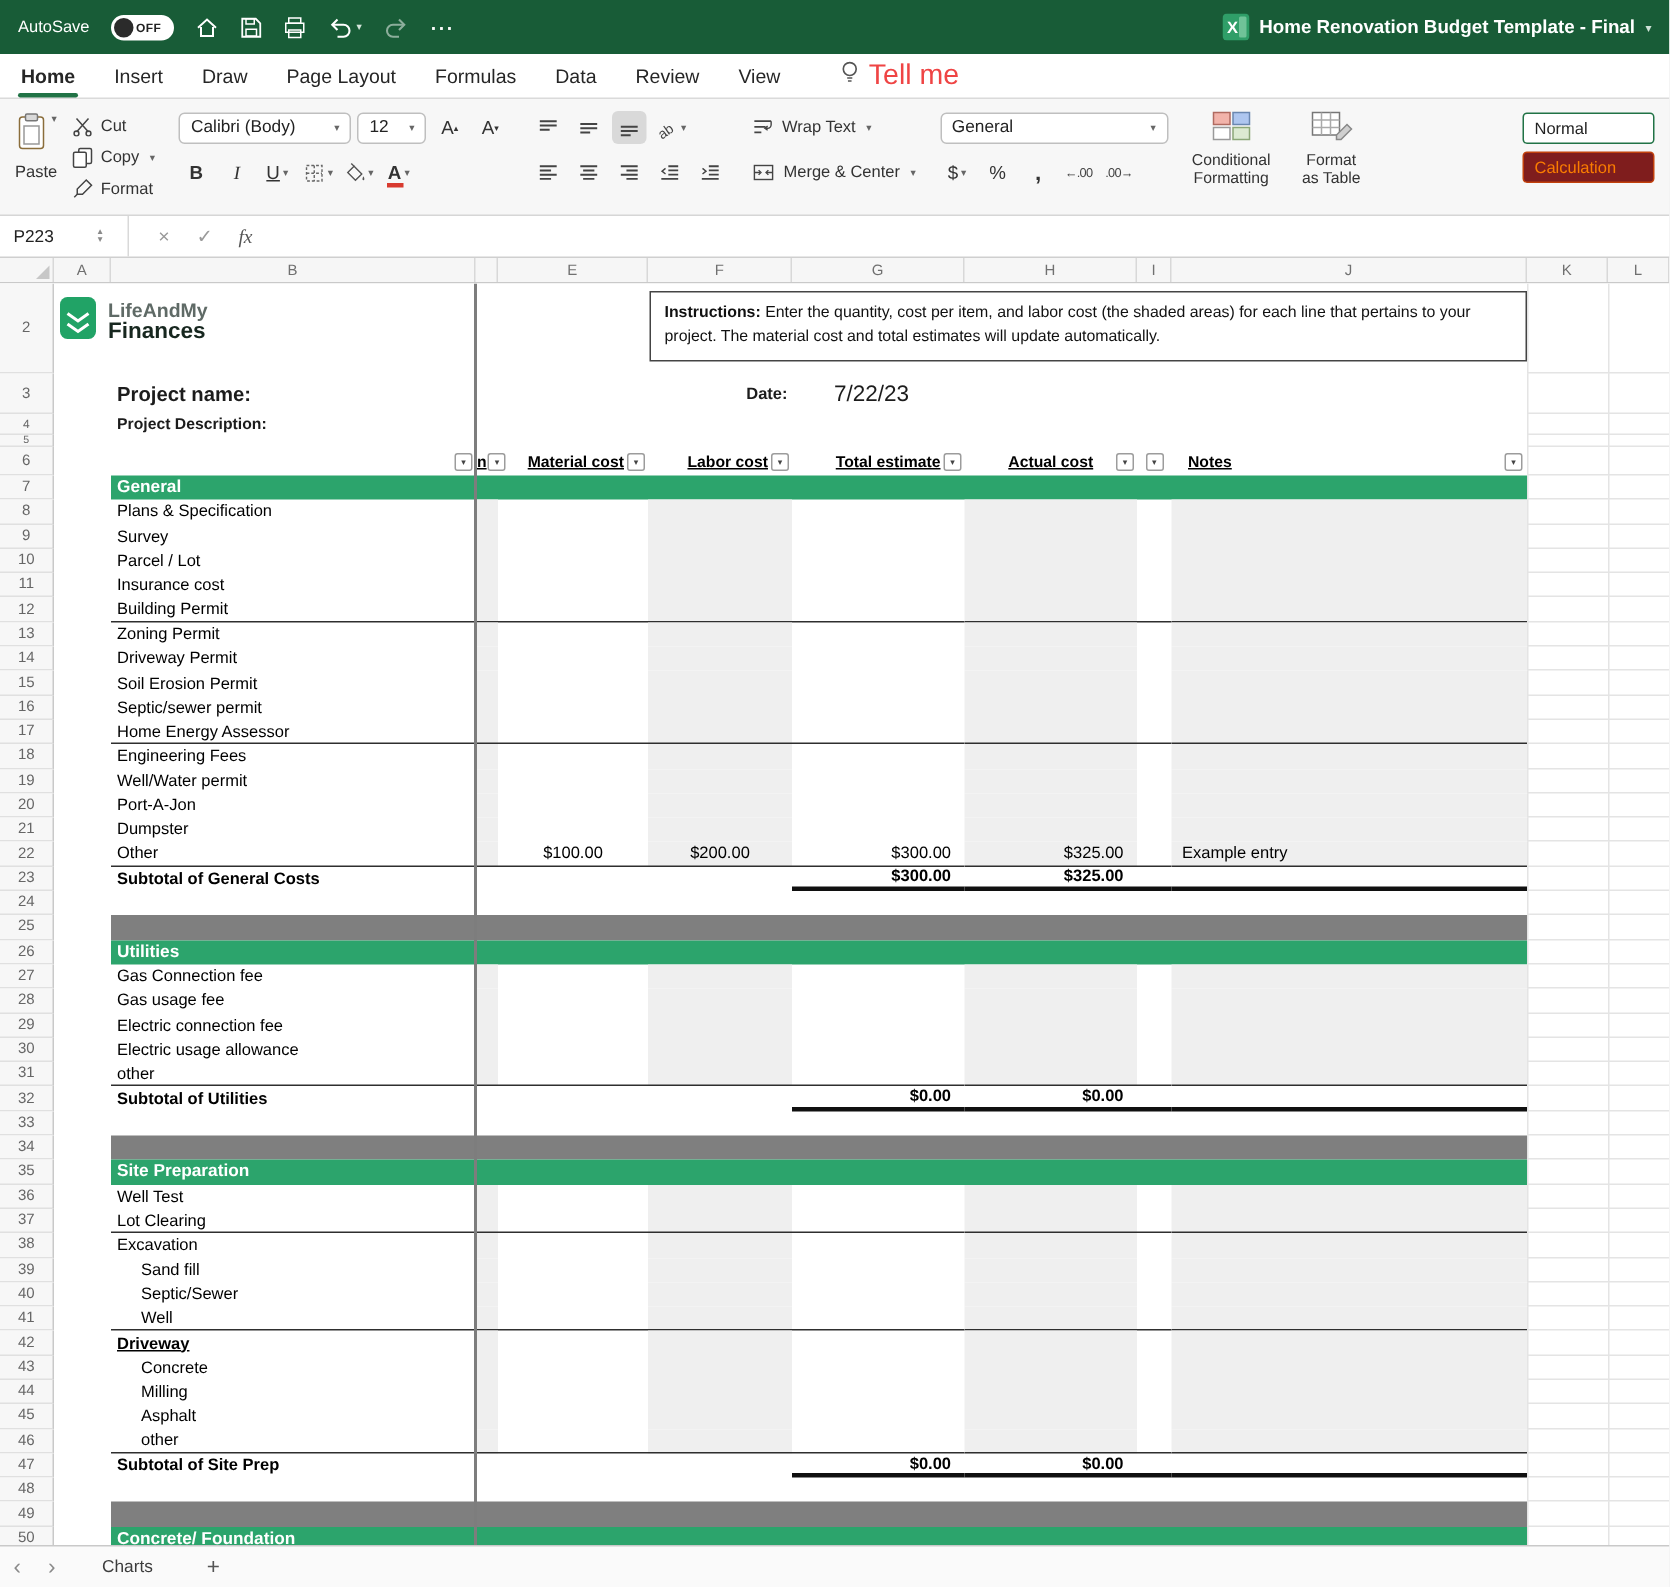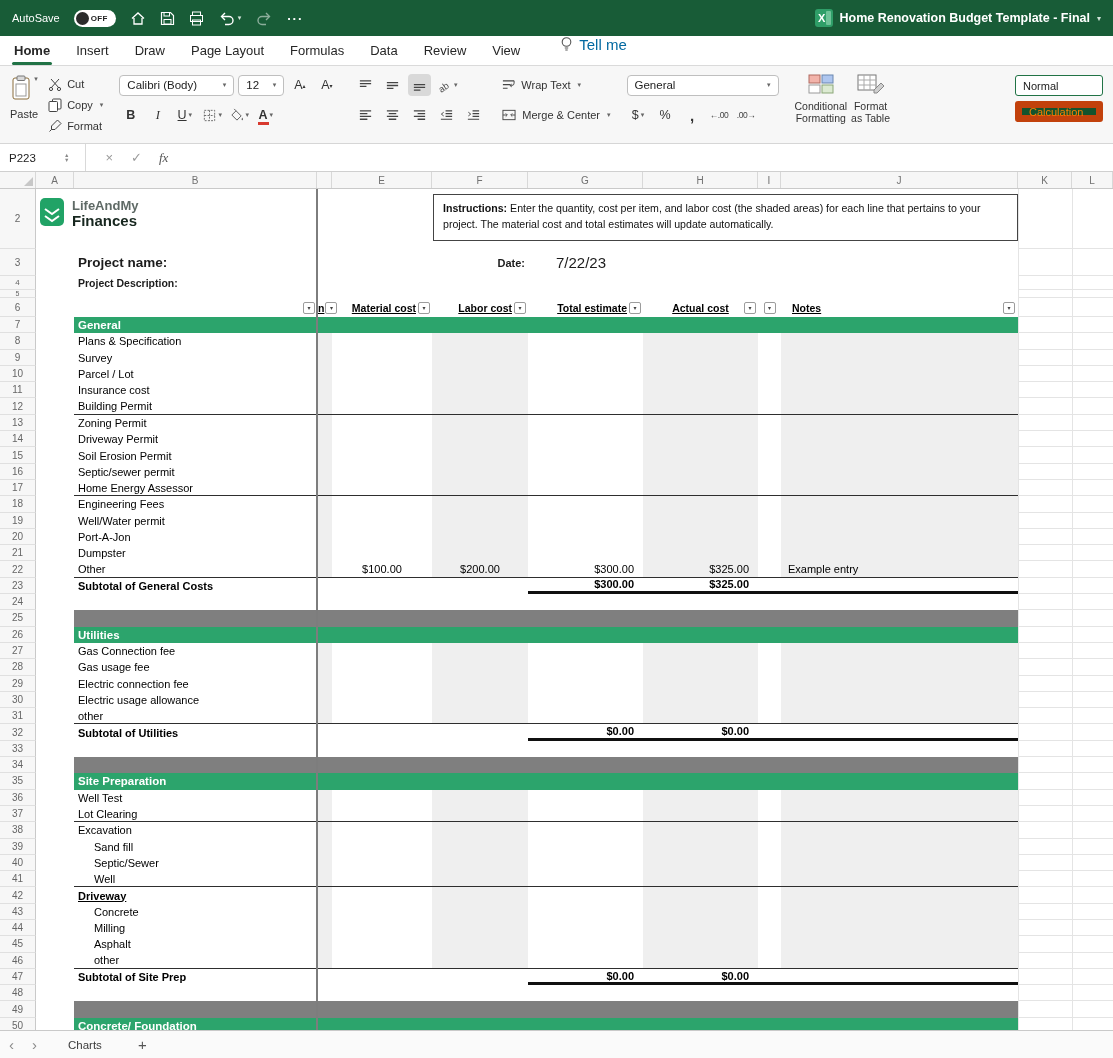--- a/index.html
+++ b/index.html
@@ -21,21 +21,21 @@
   .dots{color:#fff;font-size:13px;font-weight:700;letter-spacing:1px}
   .tb-right{display:flex;align-items:center;gap:7px}
   .tb-title{color:#fff;font-size:12.5px;font-weight:700;white-space:nowrap}
   .tb-title-chev{color:#cfe2d7;font-size:8px}
 
   
   .menubar{height:30px;background:#fff;border-bottom:1px solid #dadada;display:flex;align-items:stretch;padding:0 14px;gap:26px}
   .mtab{position:relative;display:flex;align-items:center;font-size:13px;color:#262626;cursor:pointer;white-space:nowrap}
   .mtab.active{font-weight:700}
   .mtab.active::after{content:"";position:absolute;left:-2px;right:-2px;bottom:0;height:3px;border-radius:2px;background:#217346}
-  .tellme{display:flex;gap:6px;font-size:15px;color:#0369a1;margin-left:14px;cursor:pointer}
+  .tellme{display:flex;align-items:center;gap:6px;font-size:19px;color:#ef4444;margin-left:14px;cursor:pointer}
 
   
   .ribbon{height:78px;background:#f7f7f7;border-bottom:1px solid #d6d6d6;display:flex;align-items:flex-start;padding:7px 6px 0 10px;gap:16px}
   .rg{display:flex;flex-direction:column;gap:6px}
   .rrow{display:flex;align-items:center;gap:4px;height:24px}
   .rl{font-size:11px;color:#333;white-space:nowrap}
   .chev{font-size:7px;color:#666;margin-left:2px}
   .clipboard{flex-direction:row;gap:10px}
   .paste{display:flex;flex-direction:column;align-items:center;gap:3px;padding-top:2px;cursor:pointer}
   .paste-ic{display:flex;align-items:flex-start}
@@ -52,21 +52,21 @@
   .und{text-decoration:underline}
   .fcA{position:relative;font-size:12.5px;font-weight:600;line-height:1}
   .fcA .bar{position:absolute;left:-1px;right:-1px;bottom:-4px;height:3px;background:#d83a2f}
   .isvg{display:block}
   .dec-ic{font-size:8.5px;color:#444;letter-spacing:-.5px}
   .bigbtn{display:flex;flex-direction:column;align-items:center;gap:2px;cursor:pointer;padding-top:1px}
   .bigbtn .cap{font-size:10.5px;color:#333;line-height:1.15;text-align:center}
   .styles-col{margin-left:auto;display:flex;flex-direction:column;gap:5px;padding:2px 4px 0 0}
   .chip{width:88px;height:21px;display:flex;align-items:center;padding:0 7px;font-size:11px;border-radius:3px;cursor:pointer;white-space:nowrap}
   .chip.normal{background:#fff;border:1.5px solid #217346;color:#222}
-  .chip.calc{background:#14532d;border:7px solid #c2410c;color:#fa7d00}
+  .chip.calc{background:#7f1d1d;border:1px solid #c2410c;color:#fa7d00}
 
   
   .formulabar{height:28px;background:#fff;border-bottom:1px solid #cfcfcf;display:flex;align-items:center}
   .namebox{width:58px;height:100%;display:flex;align-items:center;padding-left:9px;font-size:11.5px;color:#222}
   .stepper{display:flex;flex-direction:column;justify-content:center;line-height:.9;color:#8a8a8a;font-size:5.5px;padding:0 6px;cursor:pointer}
   .fdiv{width:1px;height:100%;background:#d9d9d9;margin:0 10px}
   .fbx{color:#9a9a9a;font-size:13px;margin:0 9px;cursor:pointer}
   .fx{font-family:"Liberation Serif",serif;font-style:italic;color:#555;font-size:13px;margin:0 8px;cursor:pointer}
   .finput{flex:1;height:100%}
 
@@ -426,21 +426,21 @@
         <span class="tbtn" style="font-size:15px;font-weight:700">,</span>
         <span class="tbtn">
             <span class="dec-ic">←.00</span>
           </span>
         <span class="tbtn">
             <span class="dec-ic">.00→</span>
           </span>
       </div>
     </div>
 
-    <div class="rg" style="flex-direction:row;gap:4px">
+    <div class="rg" style="flex-direction:row;gap:21px">
       <div class="bigbtn">
         <span>
           <svg width="26" height="20" viewBox="0 0 26 20">
               <rect x="1" y="1" width="11" height="8" fill="#f2b3aa" stroke="#b06a60"></rect>
               <rect x="14" y="1" width="11" height="8" fill="#aec6ef" stroke="#6a87b0"></rect>
               <rect x="1" y="11" width="11" height="8" fill="#fff" stroke="#9a9a9a"></rect>
               <rect x="14" y="11" width="11" height="8" fill="#dcead2" stroke="#8ba778"></rect>
             </svg>
         </span>
         <span class="cap"><span>Conditional</span><br><span>Formatting</span></span>

